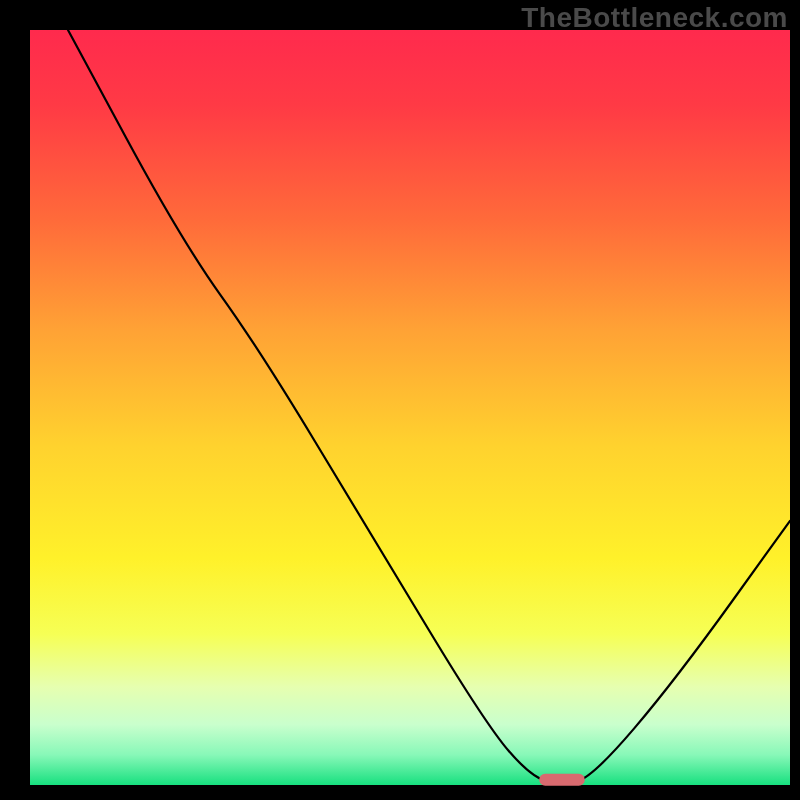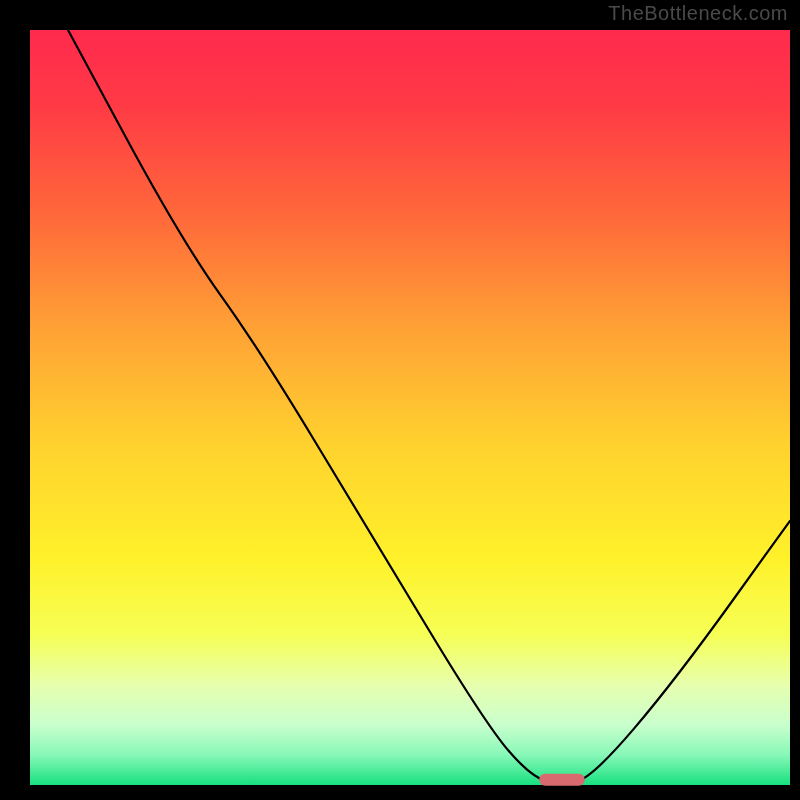--- a/index.html
+++ b/index.html
@@ -15,22 +15,22 @@
     position: relative;
     width: 800px;
     height: 800px;
     background: #000;
   }
   .watermark {
     position: absolute;
     top: 2px;
     right: 12px;
     color: #4a4a4a;
-    font-size: 20px;
-    font-weight: normal;
+    font-size: 28px;
+    font-weight: bold;
     letter-spacing: 0.5px;
     z-index: 10;
   }
   svg {
     position: absolute;
     top: 0;
     left: 0;
   }
 </style>
 </head>

